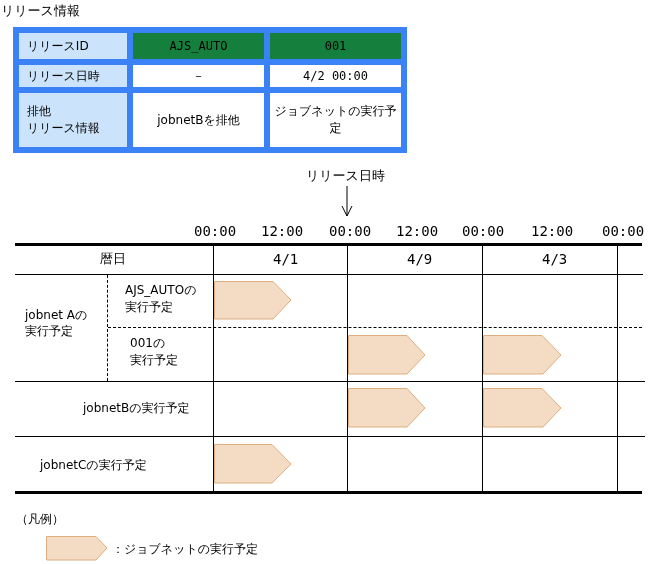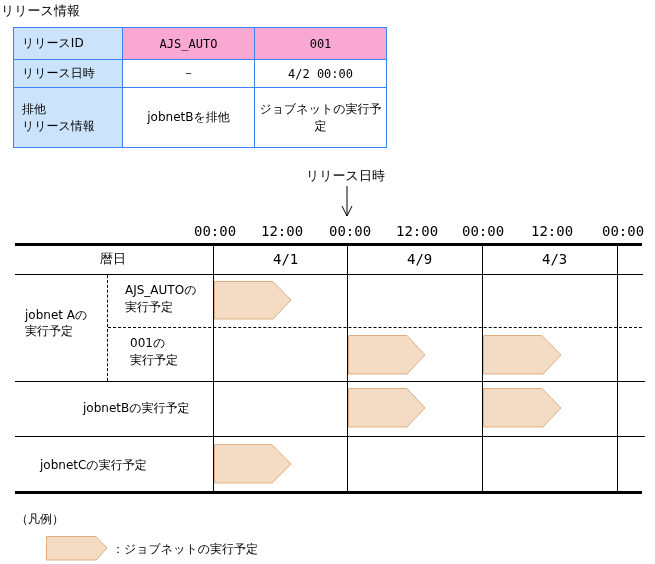--- a/index.html
+++ b/index.html
@@ -3,23 +3,23 @@
 <meta charset="utf-8">
 <style>
   html,body{margin:0;padding:0;background:#fff;}
   body{width:655px;height:564px;position:relative;overflow:hidden;
        font-family:"DejaVu Sans","Liberation Sans",sans-serif;font-size:12px;color:#000;}
   .abs{position:absolute;}
   .txt{position:absolute;white-space:nowrap;line-height:14px;}
   .mono{font-family:"DejaVu Sans Mono","Liberation Mono",monospace;font-size:14px;}
   
   table.rel{position:absolute;left:13px;top:27px;border-collapse:collapse;}
-  table.rel td{border:1px solid #3b82f6;padding:0;text-align:center;vertical-align:middle;font-size:12px;}
+  table.rel td{border:6px solid #3b82f6;padding:0;text-align:center;vertical-align:middle;font-size:12px;}
   table.rel td.hd{background:#cce4fb;text-align:left;padding-left:8px;}
-  table.rel td.pink{background:#f9a8d4;}
+  table.rel td.pink{background:#15803d;}
   .hline{position:absolute;height:0;border-top:1px solid #000;}
   .vline{position:absolute;width:0;border-left:1px solid #000;}
   .thick{border-top-width:3px;}
   .dash{border-top:1px dashed #000;}
   .vdash{border-left:1px dashed #000;}
   .bar{position:absolute;}
 </style>
 </head>
 <body>
 

